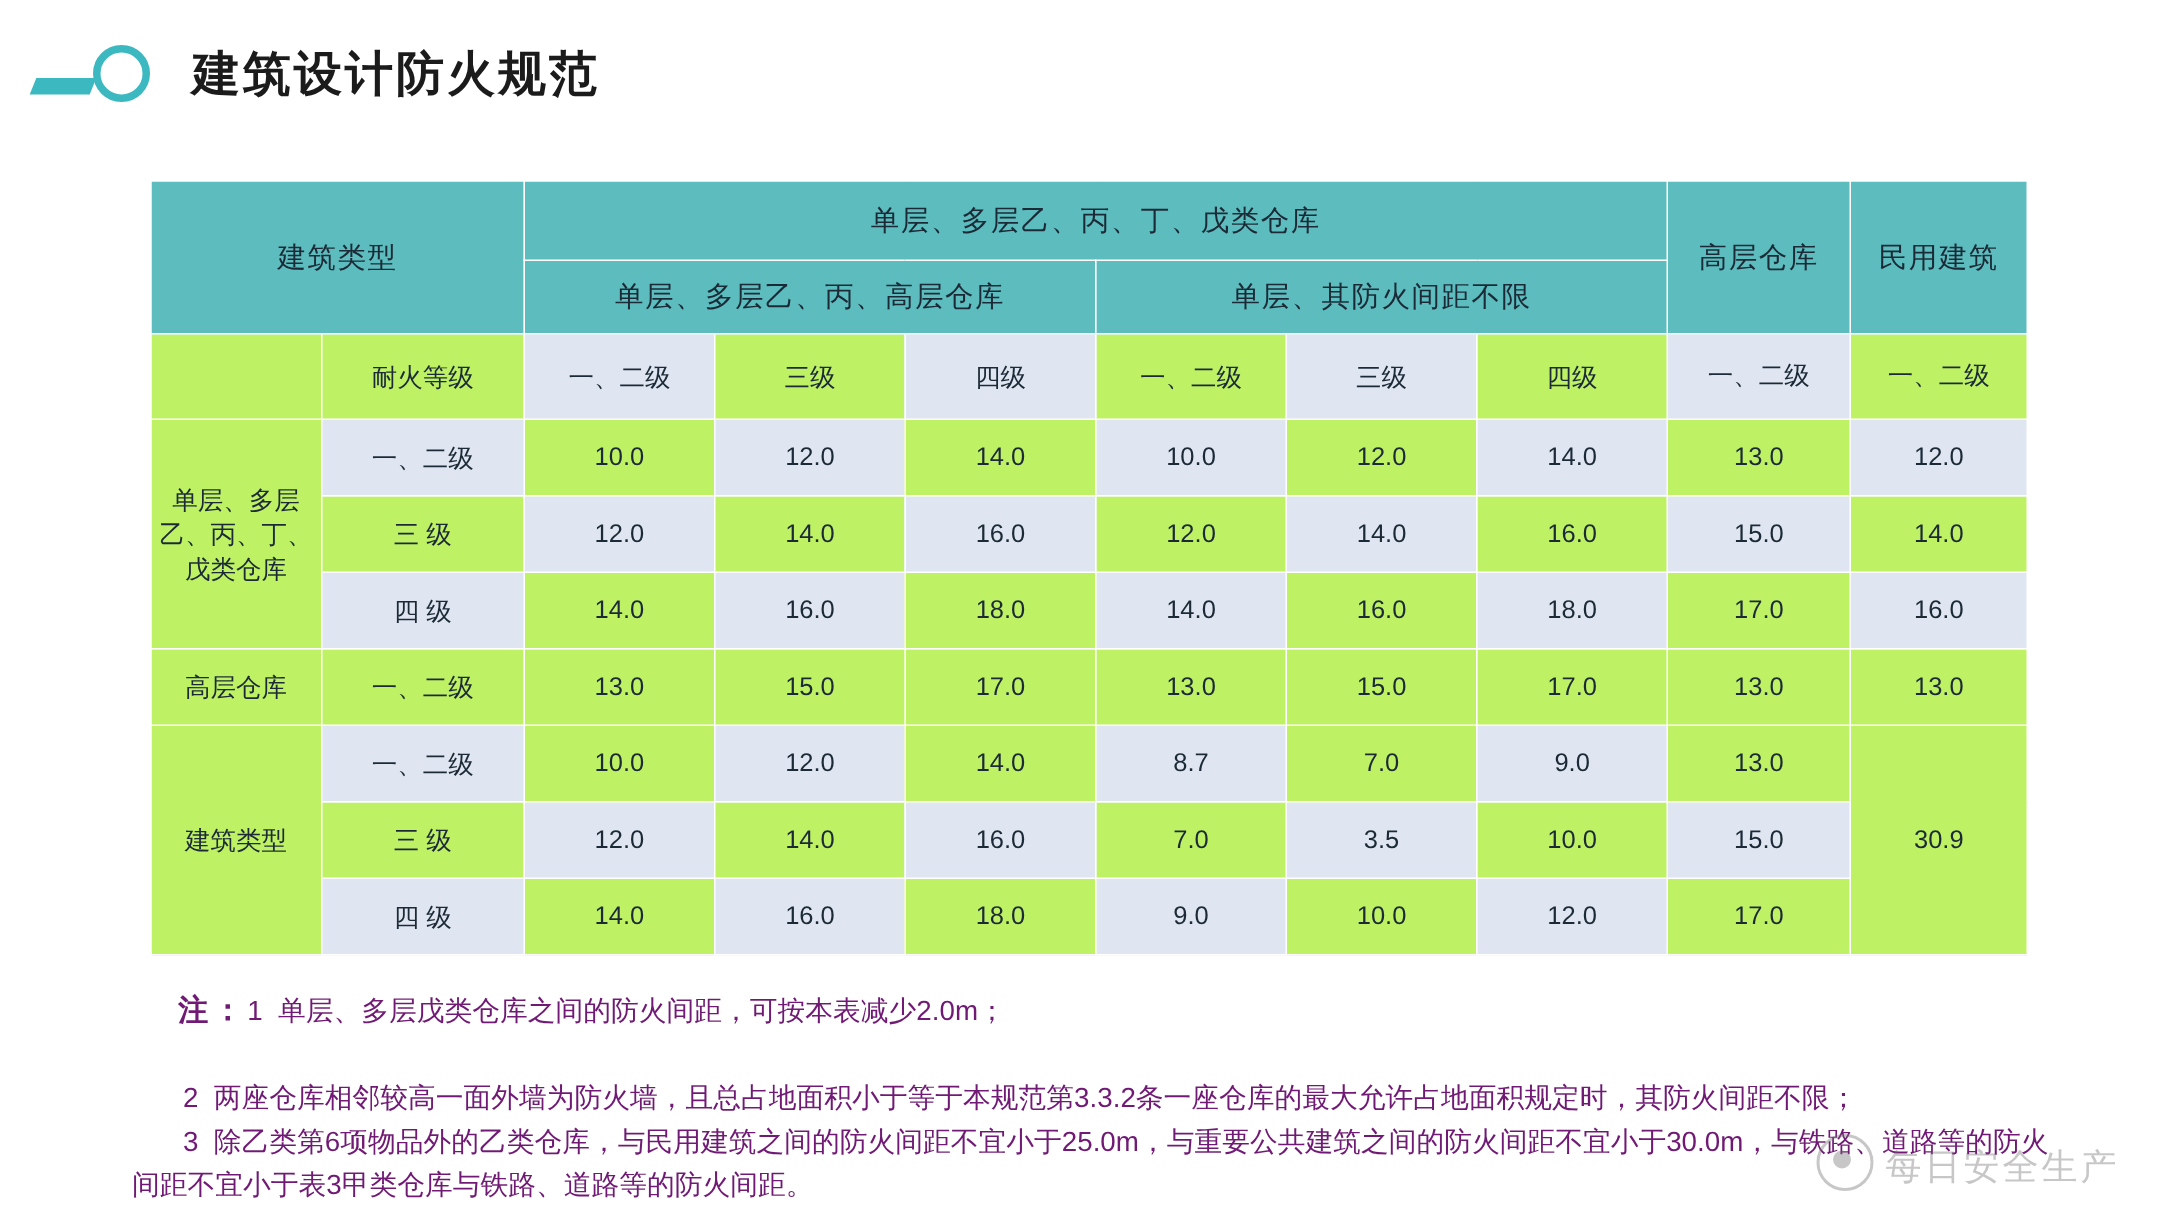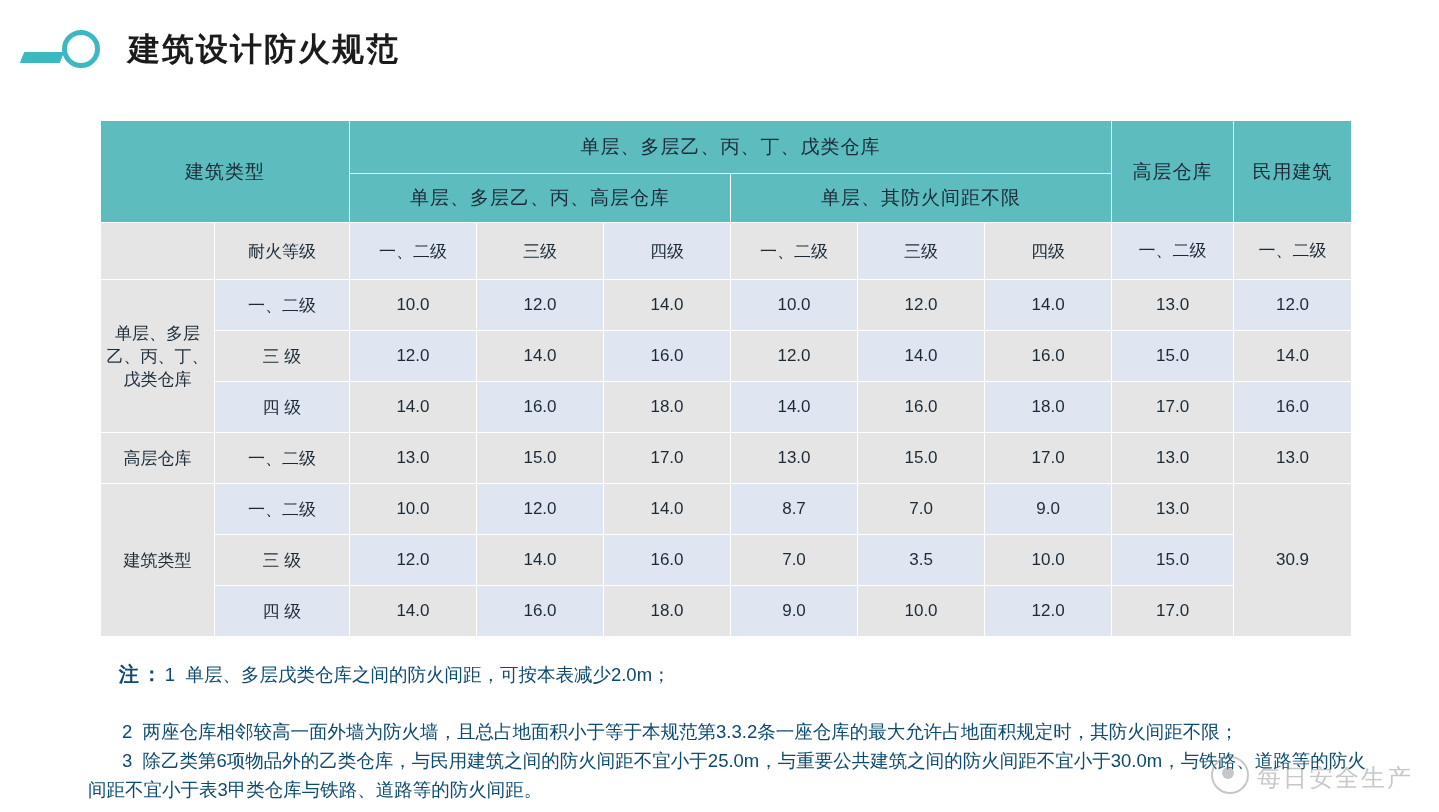--- a/index.html
+++ b/index.html
@@ -85,21 +85,21 @@
     color: #1b2a36;
   }
   .th-main {
     background: #5cbcbe;
     color: #ffffff;
     font-weight: bold;
     font-size: 19px;
     letter-spacing: 1px;
   }
   .row-a { background: #dfe6f2; }
-  .row-b { background: #e5e5e5; }
+  .row-b { background: #bef264; }
   .cell-pad { height: 50px; }
   .h-row1 { height: 52px; }
   .h-row2 { height: 48px; }
   .sub-head { height: 56px; }
   .small-stack { line-height: 1.15; }
 
   
   col.c0 { width: 112px; }
   col.c1 { width: 133px; }
   col.c2 { width: 125px; }
@@ -112,21 +112,21 @@
   col.c9 { width: 116px; }
 
   
   .notes {
     position: absolute;
     left: 88px;
     top: 630px;
     width: 1290px;
     font-size: 18.5px;
     line-height: 1.55;
-    color: #0c4a6e;
+    color: #701a75;
   }
   .note-label {
     font-weight: bold;
     font-size: 20px;
     letter-spacing: 3px;
   }
   .note-line { white-space: pre-wrap; }
   .note-indent { text-indent: 34px; }
 
   

